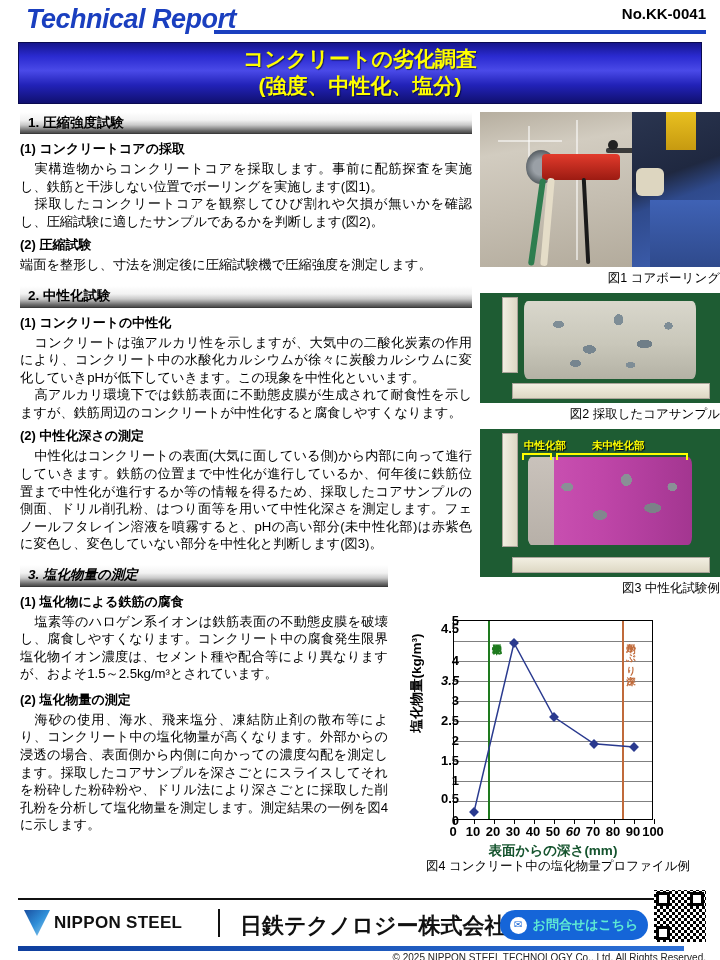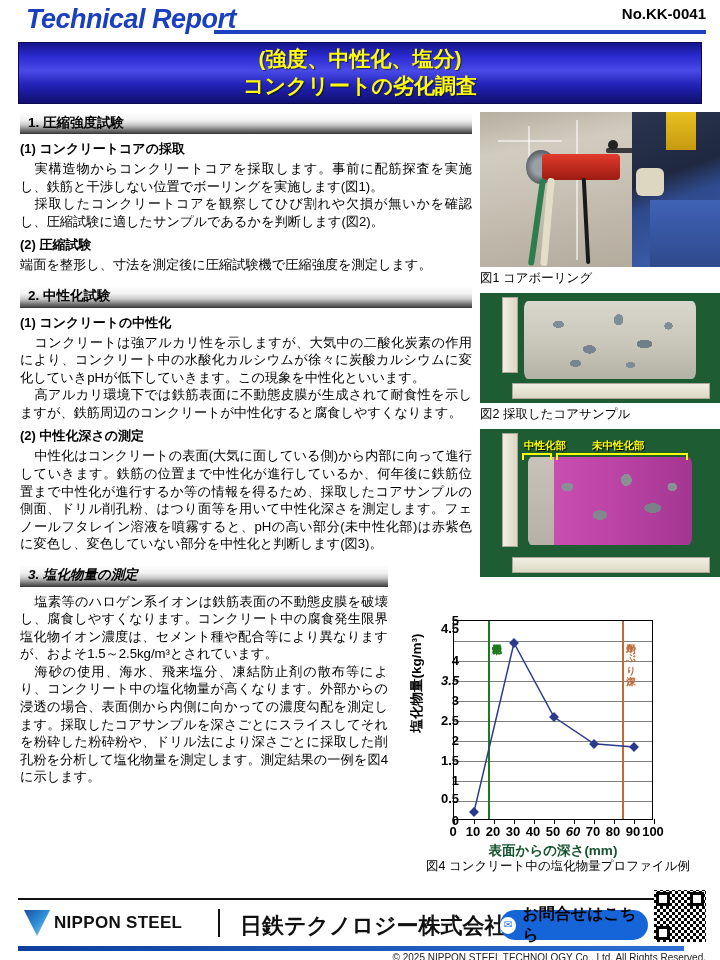--- a/index.html
+++ b/index.html
@@ -67,21 +67,21 @@
   .body-text {
     font-size: 13.2px; color: #000; line-height: 1.33;
     text-align: justify;
   }
   .body-text p { margin: 0; }
   .indent { text-indent: 1.1em; }
 
   
   .figure { width: 240px; margin-bottom: 2px; }
   .fig-caption {
-    font-size: 12.5px; color: #000; text-align: left;
+    font-size: 12.5px; color: #000; text-align: right;
     padding: 3px 0 4px 0;
   }
 
   .photo {
     width: 240px; position: relative; overflow: hidden;
     background: #2d4a2d;
   }
   .photo-1 { height: 155px;
     background: linear-gradient(105deg, #b9b2a6 0%, #cfc9bd 18%, #c6bfb2 40%, #bdb6a9 55%, #3a4a68 56%, #2b3550 100%);
   }
@@ -203,21 +203,21 @@
   .contact-pill {
     position: absolute; left: 500px; top: 12px; width: 148px; height: 30px;
     background: #1565d8; border-radius: 15px;
     display: flex; align-items: center; justify-content: center; gap: 6px;
   }
   .mail-icon {
     width: 17px; height: 17px; border-radius: 50%; background: #fff;
     display: flex; align-items: center; justify-content: center;
     font-size: 10px; color: #1565d8; line-height: 1;
   }
-  .contact-text { color: #000000; font-size: 16px; font-weight: bold; }
+  .contact-text { color: #5eead4; font-size: 13px; font-weight: bold; }
   .qr {
     position: absolute; right: 14px; top: -8px; width: 52px; height: 52px;
     background:
       repeating-linear-gradient(90deg, #000 0 3px, #fff 3px 6px),
       repeating-linear-gradient(0deg, #000 0 3px, #fff 3px 6px);
     background-blend-mode: difference; background-color: #fff;
   }
   .qr-eye { position: absolute; width: 14px; height: 14px; border: 3px solid #000; background: #fff; }
   .copyright {
     position: absolute; right: 14px; top: 54px; font-size: 10px; color: #222;
@@ -226,22 +226,22 @@
 </head>
 <body>
 
 <div class="header">
   <div class="brand-title">Technical Report</div>
   <div class="brand-rule"></div>
   <div class="report-no">No.KK-0041</div>
 </div>
 
 <div class="title-banner">
+  <div class="title-line">コンクリートの劣化調査</div>
   <div class="title-line">(強度、中性化、塩分)</div>
-  <div class="title-line">コンクリートの劣化調査</div>
 </div>
 
 <div class="left-col">
 
   <div class="section-bar">
     <span class="section-bar-label">1. 圧縮強度試験</span>
   </div>
   <div class="sub-head">(1) コンクリートコアの採取</div>
   <div class="body-text">
     <p class="indent">実構造物からコンクリートコアを採取します。事前に配筋探査を実施し、鉄筋と干渉しない位置でボーリングを実施します(図1)。</p>
@@ -261,23 +261,25 @@
     <p class="indent">高アルカリ環境下では鉄筋表面に不動態皮膜が生成されて耐食性を示しますが、鉄筋周辺のコンクリートが中性化すると腐食しやすくなります。</p>
   </div>
   <div class="sub-head">(2) 中性化深さの測定</div>
   <div class="body-text">
     <p class="indent">中性化はコンクリートの表面(大気に面している側)から内部に向って進行していきます。鉄筋の位置まで中性化が進行しているか、何年後に鉄筋位置まで中性化が進行するか等の情報を得るため、採取したコアサンプルの側面、ドリル削孔粉、はつり面等を用いて中性化深さを測定します。フェノールフタレイン溶液を噴霧すると、pHの高い部分(未中性化部)は赤紫色に変色し、変色していない部分を中性化と判断します(図3)。</p>
   </div>
 
   <div class="section-bar narrow" style="margin-top:12px">
     <span class="section-bar-label">3. 塩化物量の測定</span>
   </div>
+  <div class="sub-head" style="width:368px">(1) 塩化物による鉄筋の腐食</div>
   <div class="body-text" style="width:368px">
     <p class="indent">塩素等のハロゲン系イオンは鉄筋表面の不動態皮膜を破壊し、腐食しやすくなります。コンクリート中の腐食発生限界塩化物イオン濃度は、セメント種や配合等により異なりますが、およそ1.5～2.5kg/m³とされています。</p>
   </div>
+  <div class="sub-head" style="width:368px;margin-top:8px">(2) 塩化物量の測定</div>
   <div class="body-text" style="width:368px">
     <p class="indent">海砂の使用、海水、飛来塩分、凍結防止剤の散布等により、コンクリート中の塩化物量が高くなります。外部からの浸透の場合、表面側から内側に向かっての濃度勾配を測定します。採取したコアサンプルを深さごとにスライスしてそれを粉砕した粉砕粉や、ドリル法により深さごとに採取した削孔粉を分析して塩化物量を測定します。測定結果の一例を図4に示します。</p>
   </div>
 </div>
 
 <div class="right-col">
 
   <div class="figure">
     <div class="photo photo-1">
       <div class="wall"></div>
@@ -314,20 +316,21 @@
       <div class="mat"></div>
       <div class="ruler-v"></div>
       <div class="ruler-h"></div>
       <div class="core-pheno"></div>
       <div class="carb-zone"></div>
       <div class="fig3-label" style="left:44px;top:10px">中性化部</div>
       <div class="fig3-label" style="left:112px;top:10px">未中性化部</div>
       <div class="bracket" style="left:42px;top:24px;width:30px"></div>
       <div class="bracket" style="left:76px;top:24px;width:132px"></div>
     </div>
+    <div class="fig-caption">図3 中性化試験例</div>
   </div>
 </div>
 
 <div class="chart-wrap">
   <div class="axis-title-y">塩化物量(kg/m³)</div>
   <div class="chart-plot" id="plot">
       <div class="gridline" style="top: 180px;"></div>
       <div class="gridline" style="top: 160px;"></div>
       <div class="gridline" style="top: 140px;"></div>
       <div class="gridline" style="top: 120px;"></div>

